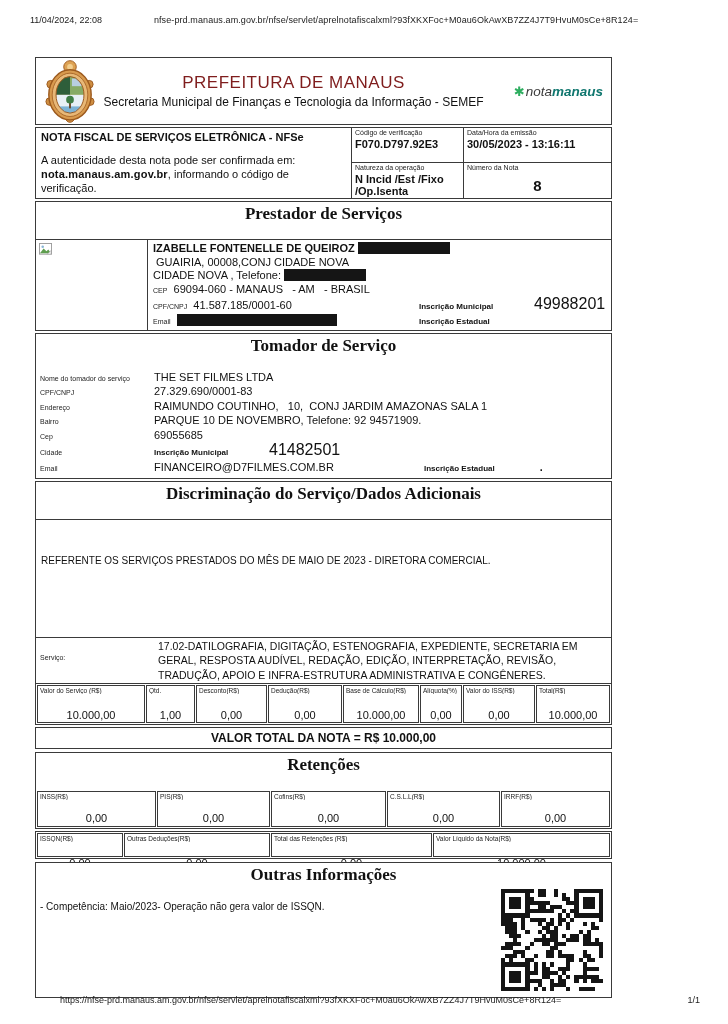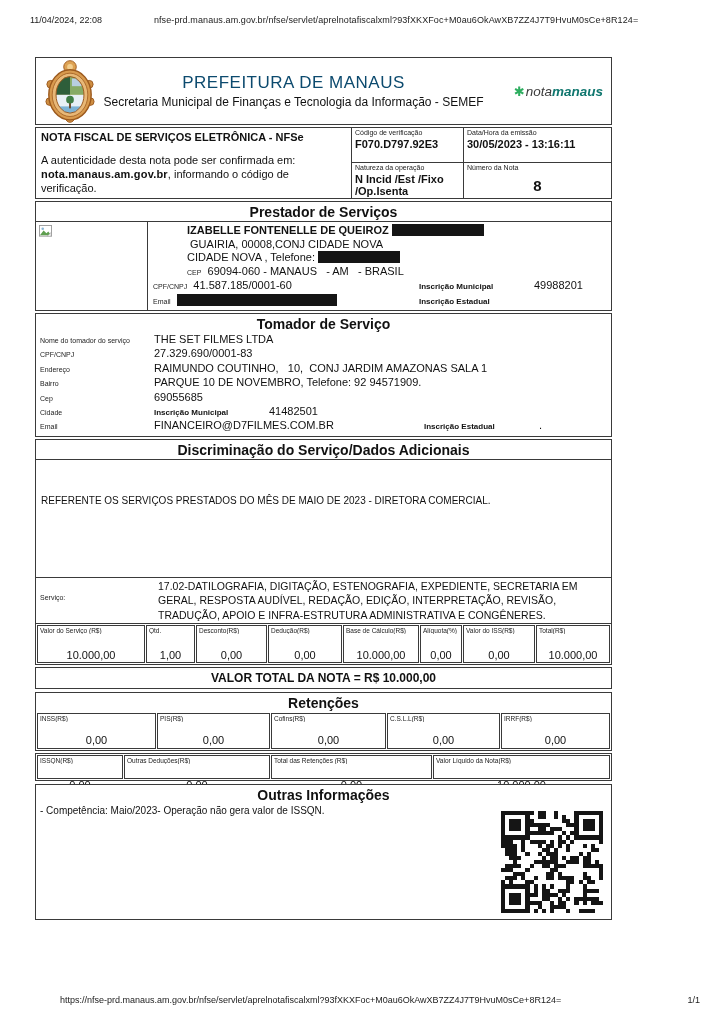--- a/index.html
+++ b/index.html
@@ -8,28 +8,28 @@
 
   
   .bh { position:absolute; top:15px; left:30px; right:28px; display:flex;
         font-size:9px; color:#222; }
   .bh-url { margin-left:52px; letter-spacing:.1px; }
   .bf { position:absolute; top:995px; left:60px; right:28px; display:flex;
         justify-content:space-between; font-size:9px; color:#222; }
 
   .doc { position:absolute; left:35px; top:57px; width:577px; }
   .box { border:1px solid #3a3a3a; background:#fff; margin-bottom:2px; }
-  .sec-title { text-align:center; font-weight:bold; font-size:14px;
-               padding:2px 0 1px; }
+  .sec-title { text-align:center; font-weight:bold; font-size:17px;
+               padding:2px 0 15px;font-family:Liberation Serif, serif; }
   .sec-title.rule { border-bottom:1px solid #3a3a3a; }
 
   
   .hdr { display:flex; align-items:center; height:68px; padding:2px 8px; }
   .hdr-center { flex:1; text-align:center; }
-  .hdr-title { font-size:17px; letter-spacing:.5px; color:#0c4a6e; }
+  .hdr-title { font-size:17px; letter-spacing:.5px; color:#7f1d1d; }
   .hdr-sub { font-size:12px; line-height:14px; margin-top:2px; width:390px;
              margin-left:auto; margin-right:auto; }
   .brand { width:112px; text-align:right; font-size:13.5px; font-style:italic;
            white-space:nowrap; }
   .brand .ast { font-style:normal; font-size:13px; margin-right:1px; }
   .brand .manaus { font-weight:bold; }
 
   
   .info { display:flex; min-height:72px; }
   .info-left { flex:1; padding:3px 5px; border-right:1px solid #3a3a3a; }
@@ -43,29 +43,29 @@
   .icell.bb { border-bottom:1px solid #3a3a3a; }
   .tiny { font-size:7px; color:#222; }
   .ival { font-weight:bold; font-size:11px; margin-top:2px; }
   .ival.wrap { line-height:12px; }
   .ival.center { text-align:center; font-size:15px; margin-top:6px; }
 
   
   .prest-body { display:flex; min-height:84px; }
   .prest-logo { width:112px; border-right:1px solid #3a3a3a; padding:3px; }
   .prest-info { flex:1; padding:2px 5px; font-size:11px; line-height:13.5px; }
-  .pline { white-space:pre-wrap;margin-left:34px; }
+  .pline { white-space:pre-wrap; }
   .pname { font-weight:bold; }
   .redact { display:inline-block; background:#151515; height:12px;
             vertical-align:-2px; }
   .r1 { width:92px; } .r2 { width:82px; } .r3 { width:160px; }
   .flexline { display:flex; align-items:baseline; }
   .flexline .lead { flex:1; white-space:pre-wrap; }
   .ins-label { width:115px; font-weight:bold; font-size:8px; }
-  .ins-value { width:72px; font-size:11px; white-space:pre-wrap; }
+  .ins-value { width:72px; font-size:16px; white-space:pre-wrap; }
 
   
   .t-row { display:flex; align-items:baseline; line-height:13.4px; }
   .t-label { width:118px; font-size:7px; color:#222; padding-left:4px; }
   .t-value { flex:1; font-size:11px; white-space:pre-wrap; }
 
   
   .disc-content { height:86px; padding:3px 5px; font-size:10px;
                   border-bottom:1px solid #3a3a3a;margin-top:32px; }
   .serv-row { display:flex; border-bottom:1px solid #3a3a3a; min-height:46px; }

